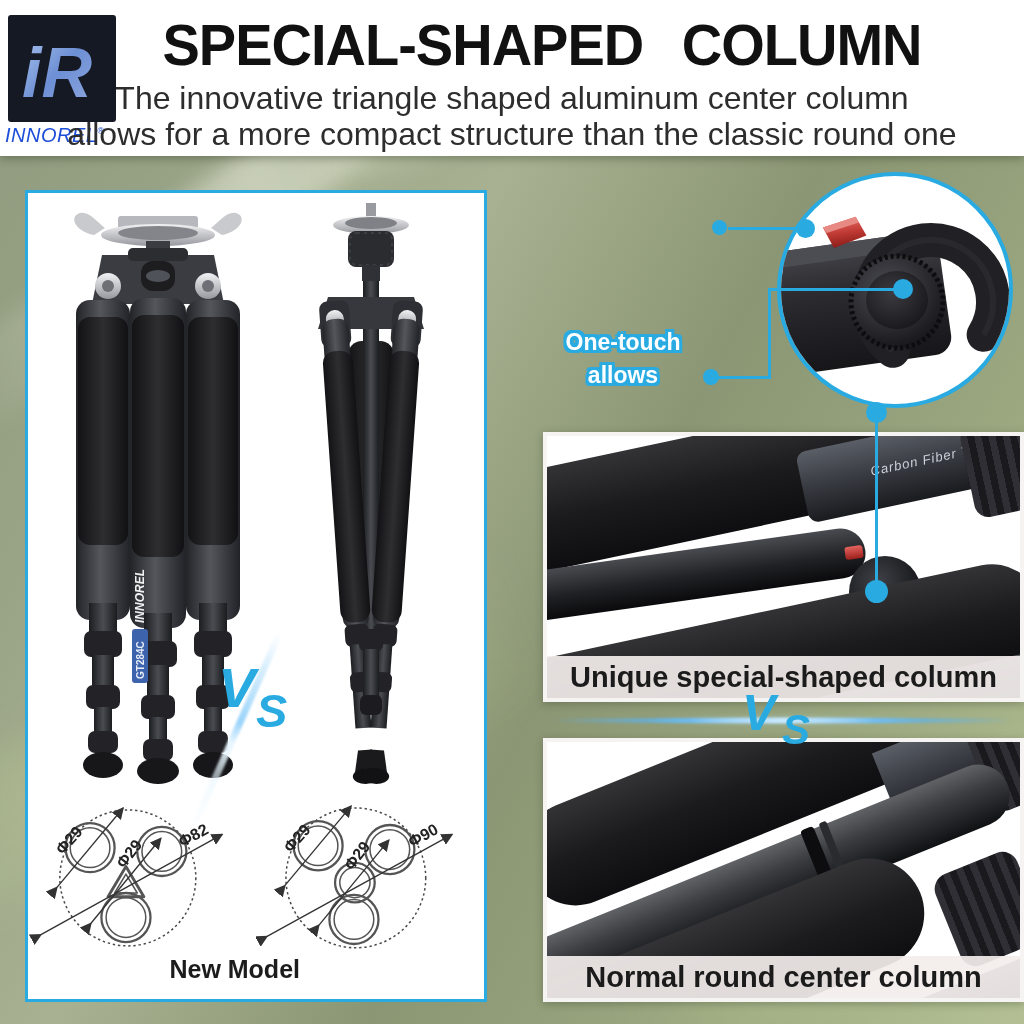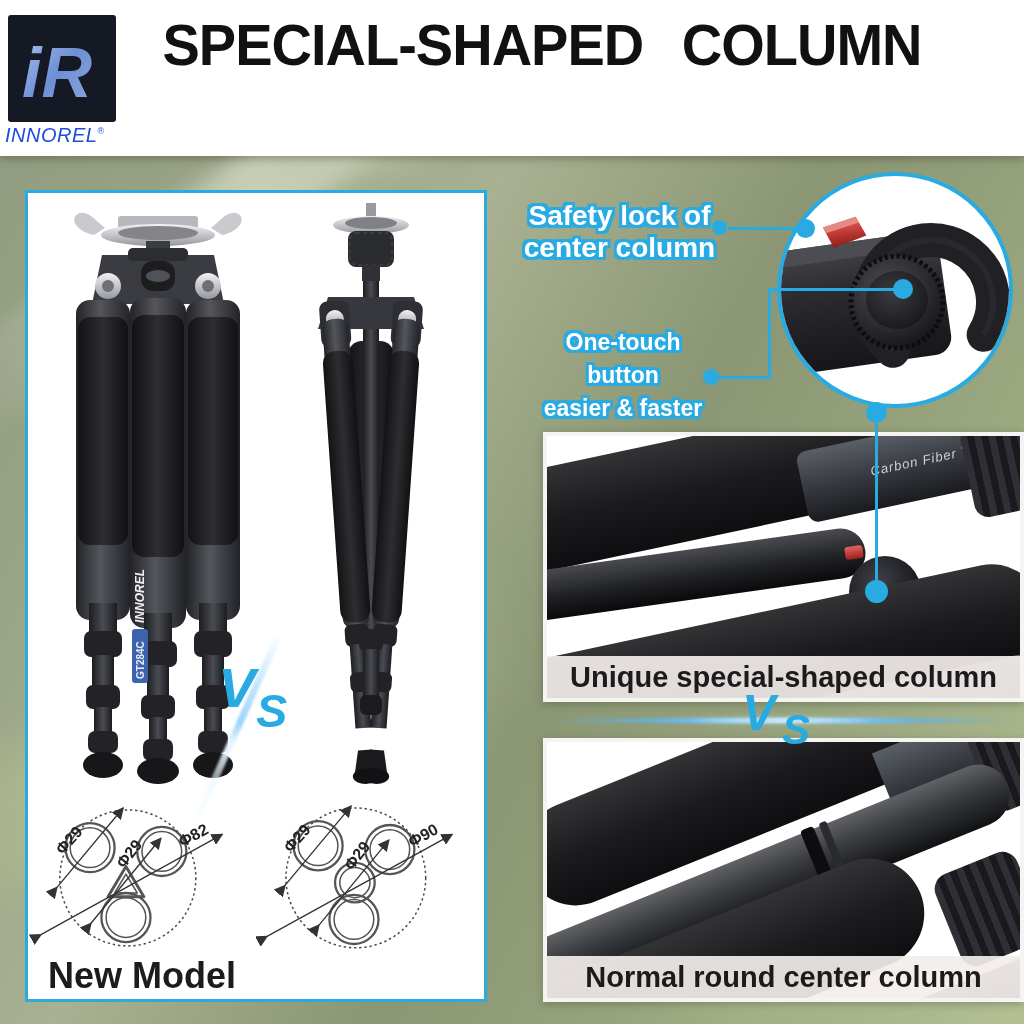--- a/index.html
+++ b/index.html
@@ -33,21 +33,21 @@
               border:3px solid #29abe2;box-sizing:border-box;z-index:3;}
   .tripod-a{position:absolute;left:28px;top:12px;}
   .tripod-b{position:absolute;left:248px;top:8px;}
   .vs-left{position:absolute;left:166px;top:462px;width:130px;height:150px;color:#29abe2;font-weight:800;}
   .vs-left .v{position:absolute;left:24px;top:0;font-size:56px;font-style:italic;}
   .vs-left .s{position:absolute;left:62px;top:28px;font-size:47px;font-style:italic;}
   .vs-flare-left{position:absolute;left:38px;top:-30px;width:7px;height:215px;transform:rotate(24deg);
       background:linear-gradient(180deg,transparent,rgba(150,210,250,.95) 45%,#e8f6ff 55%,transparent);filter:blur(1px);}
   .diagram-col{position:absolute;top:598px;width:228px;height:170px;}
   .dg-left{left:0;} .dg-right{left:228px;}
-  .model-label{position:absolute;top:762px;width:228px;text-align:center;color:#1c1c1c;font-size:36px;font-weight:bold;}
+  .model-label{position:absolute;top:762px;width:228px;text-align:right;color:#1c1c1c;font-size:25px;font-weight:bold;margin-left:44px;}
   .ml-left{left:0;} .ml-right{left:226px;}
 
   
   .zoom-circle{position:absolute;left:777px;top:172px;width:236px;height:236px;border-radius:50%;
                background:#fff;border:4px solid #29abe2;box-sizing:border-box;overflow:hidden;z-index:4;}
   .callout-text{position:absolute;z-index:7;color:#fff;font-weight:bold;text-align:center;font-size:28px;line-height:32px;
     text-shadow:-3px -3px 0 #29abe2,3px -3px 0 #29abe2,-3px 3px 0 #29abe2,3px 3px 0 #29abe2,
                 -3px 0 0 #29abe2,3px 0 0 #29abe2,0 -3px 0 #29abe2,0 3px 0 #29abe2;}
   .ct-safety{left:512px;top:200px;width:215px;}
   .ct-onetouch{left:508px;top:326px;width:230px;font-size:23px;line-height:33px;}
@@ -97,20 +97,24 @@
             <stop offset="0" stop-color="#a9c2ee"></stop>
               <stop offset="0.5" stop-color="#6d8fd4"></stop>
               <stop offset="1" stop-color="#8fa9e0"></stop>
           </linearGradient>
         </defs>
         <text x="14" y="82" font-size="70" font-weight="bold" font-style="italic" fill="url(#lg)">iR</text>
       </svg>
     </div>
     <div class="brand-row"><span>INNOREL</span><span class="brand-reg">®</span></div>
     <div class="title">SPECIAL-SHAPED COLUMN</div>
+    <div class="subtitle">
+      <div>The innovative triangle shaped aluminum center column</div>
+      <div>allows for a more compact structure than the classic round one</div>
+    </div>
   </div>
 
   <div class="left-panel">
 
     <svg class="tripod-a" width="204" height="584" viewBox="0 0 204 584">
       <defs>
         <linearGradient id="silverA" x1="0" y1="0" x2="0" y2="1">
             <stop offset="0" stop-color="#f2f2f4"></stop>
             <stop offset="1" stop-color="#97989e"></stop>
           </linearGradient>
@@ -301,28 +305,23 @@
         <path d="M52,44 L86,38 L88,44 L55,50 Z" fill="#e88a84"></path>
       </g>
       <circle cx="150" cy="126" r="62" fill="none" stroke="#212125" stroke-width="34" stroke-linecap="round" stroke-dasharray="285 105" transform="rotate(128 150 126)"></circle>
       <circle cx="150" cy="126" r="62" fill="none" stroke="#2e2e33" stroke-width="6" stroke-dasharray="285 105" transform="rotate(128 150 126)" opacity="0.6"></circle>
       <ellipse cx="116" cy="126" rx="48" ry="46" fill="url(#knobG)"></ellipse>
       <circle cx="116" cy="126" r="46" fill="none" stroke="#0d0d0f" stroke-width="5" stroke-dasharray="3 3"></circle>
       <ellipse cx="116" cy="124" rx="31" ry="29" fill="url(#domeG)"></ellipse>
     </svg>
   </div>
 
-  <div class="callout-text ct-safety">
-    <div>Safety lock of</div>
-    <div>center column</div>
-  </div>
   <div class="callout-text ct-onetouch">
     <div>One-touch</div>
-    <div>button</div>
-    <div>easier &amp; faster</div>
+    <div>allows</div>
   </div>
 
   <div class="cline" style="left:728px;top:227px;width:74px;height:3px;"></div>
   <div class="cdot" style="left:712px;top:220px;width:15px;height:15px;"></div>
   <div class="cdot" style="left:796px;top:219px;width:19px;height:19px;"></div>
 
   <div class="cline" style="left:718px;top:376px;width:52px;height:3px;"></div>
   <div class="cline" style="left:768px;top:290px;width:3px;height:89px;"></div>
   <div class="cline" style="left:768px;top:288px;width:132px;height:3px;"></div>
   <div class="cdot" style="left:703px;top:369px;width:16px;height:16px;"></div>

